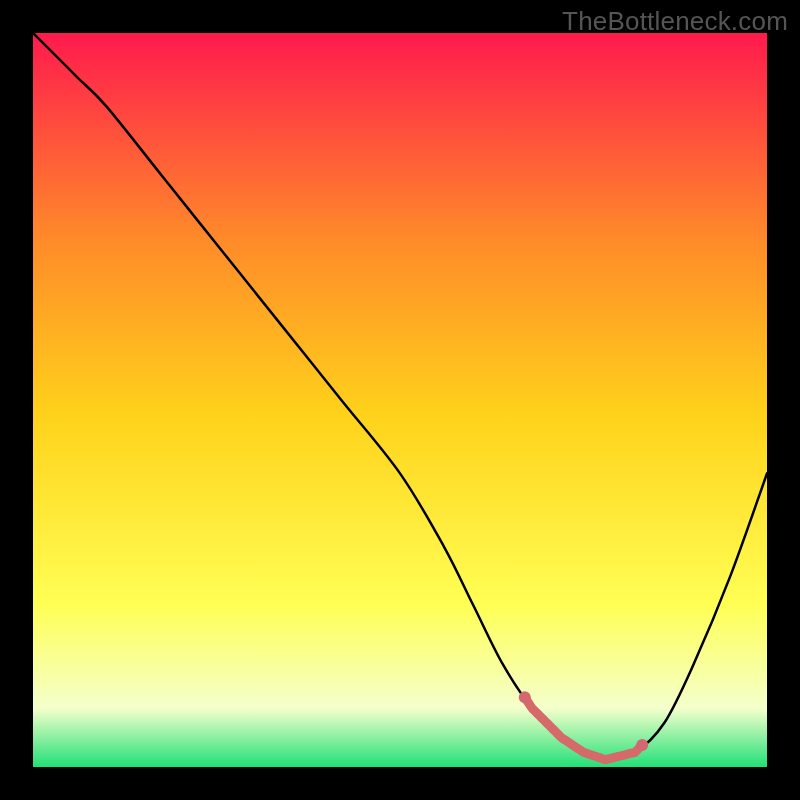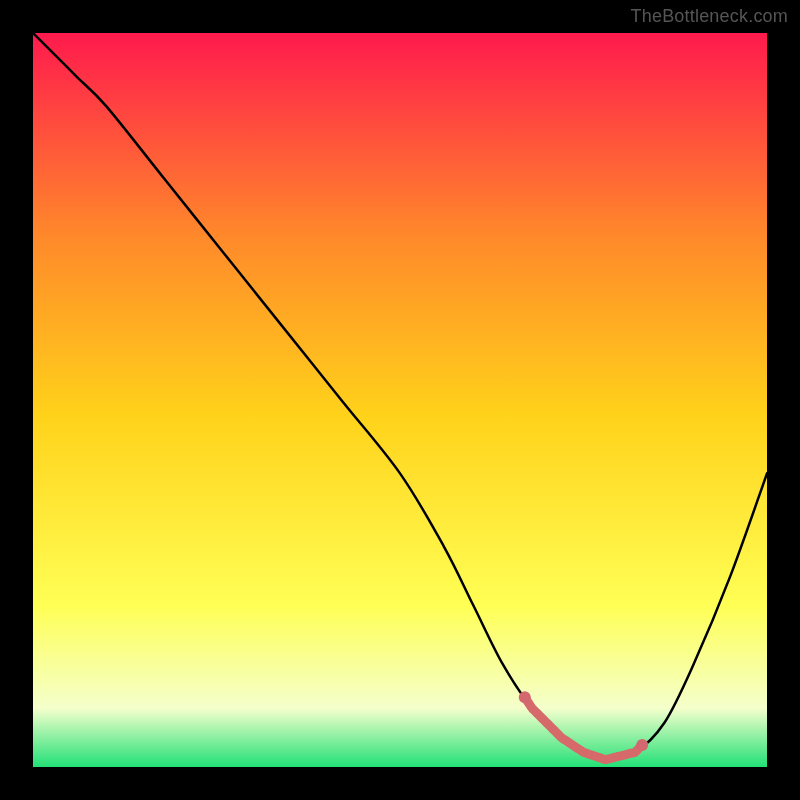--- a/index.html
+++ b/index.html
@@ -10,21 +10,21 @@
     height: 800px;
     overflow: hidden;
     position: relative;
     font-family: Arial, Helvetica, sans-serif;
   }
   .watermark {
     position: absolute;
     top: 6px;
     right: 12px;
     color: #555;
-    font-size: 18px;
+    font-size: 26px;
     font-weight: 400;
     letter-spacing: 0.2px;
     z-index: 10;
   }
   .plot {
     position: absolute;
     left: 33px;
     top: 33px;
     width: 734px;
     height: 734px;

